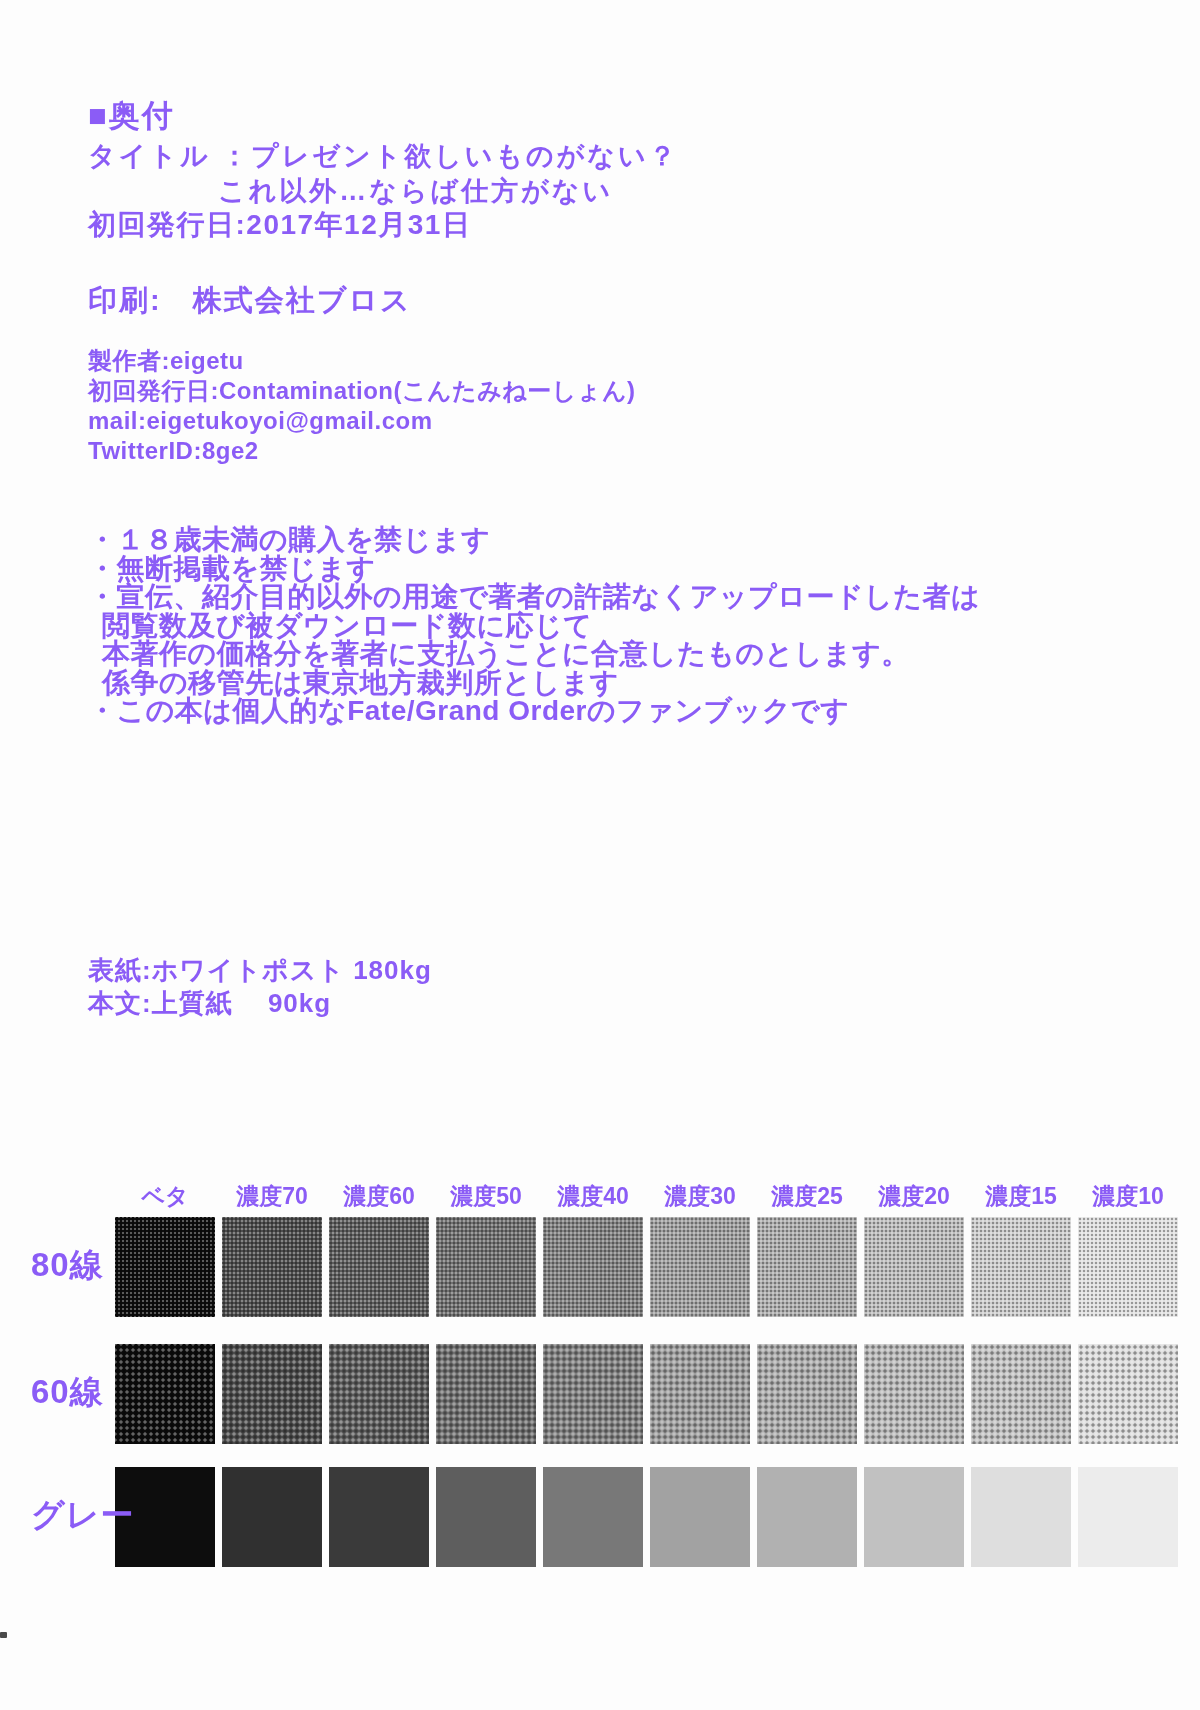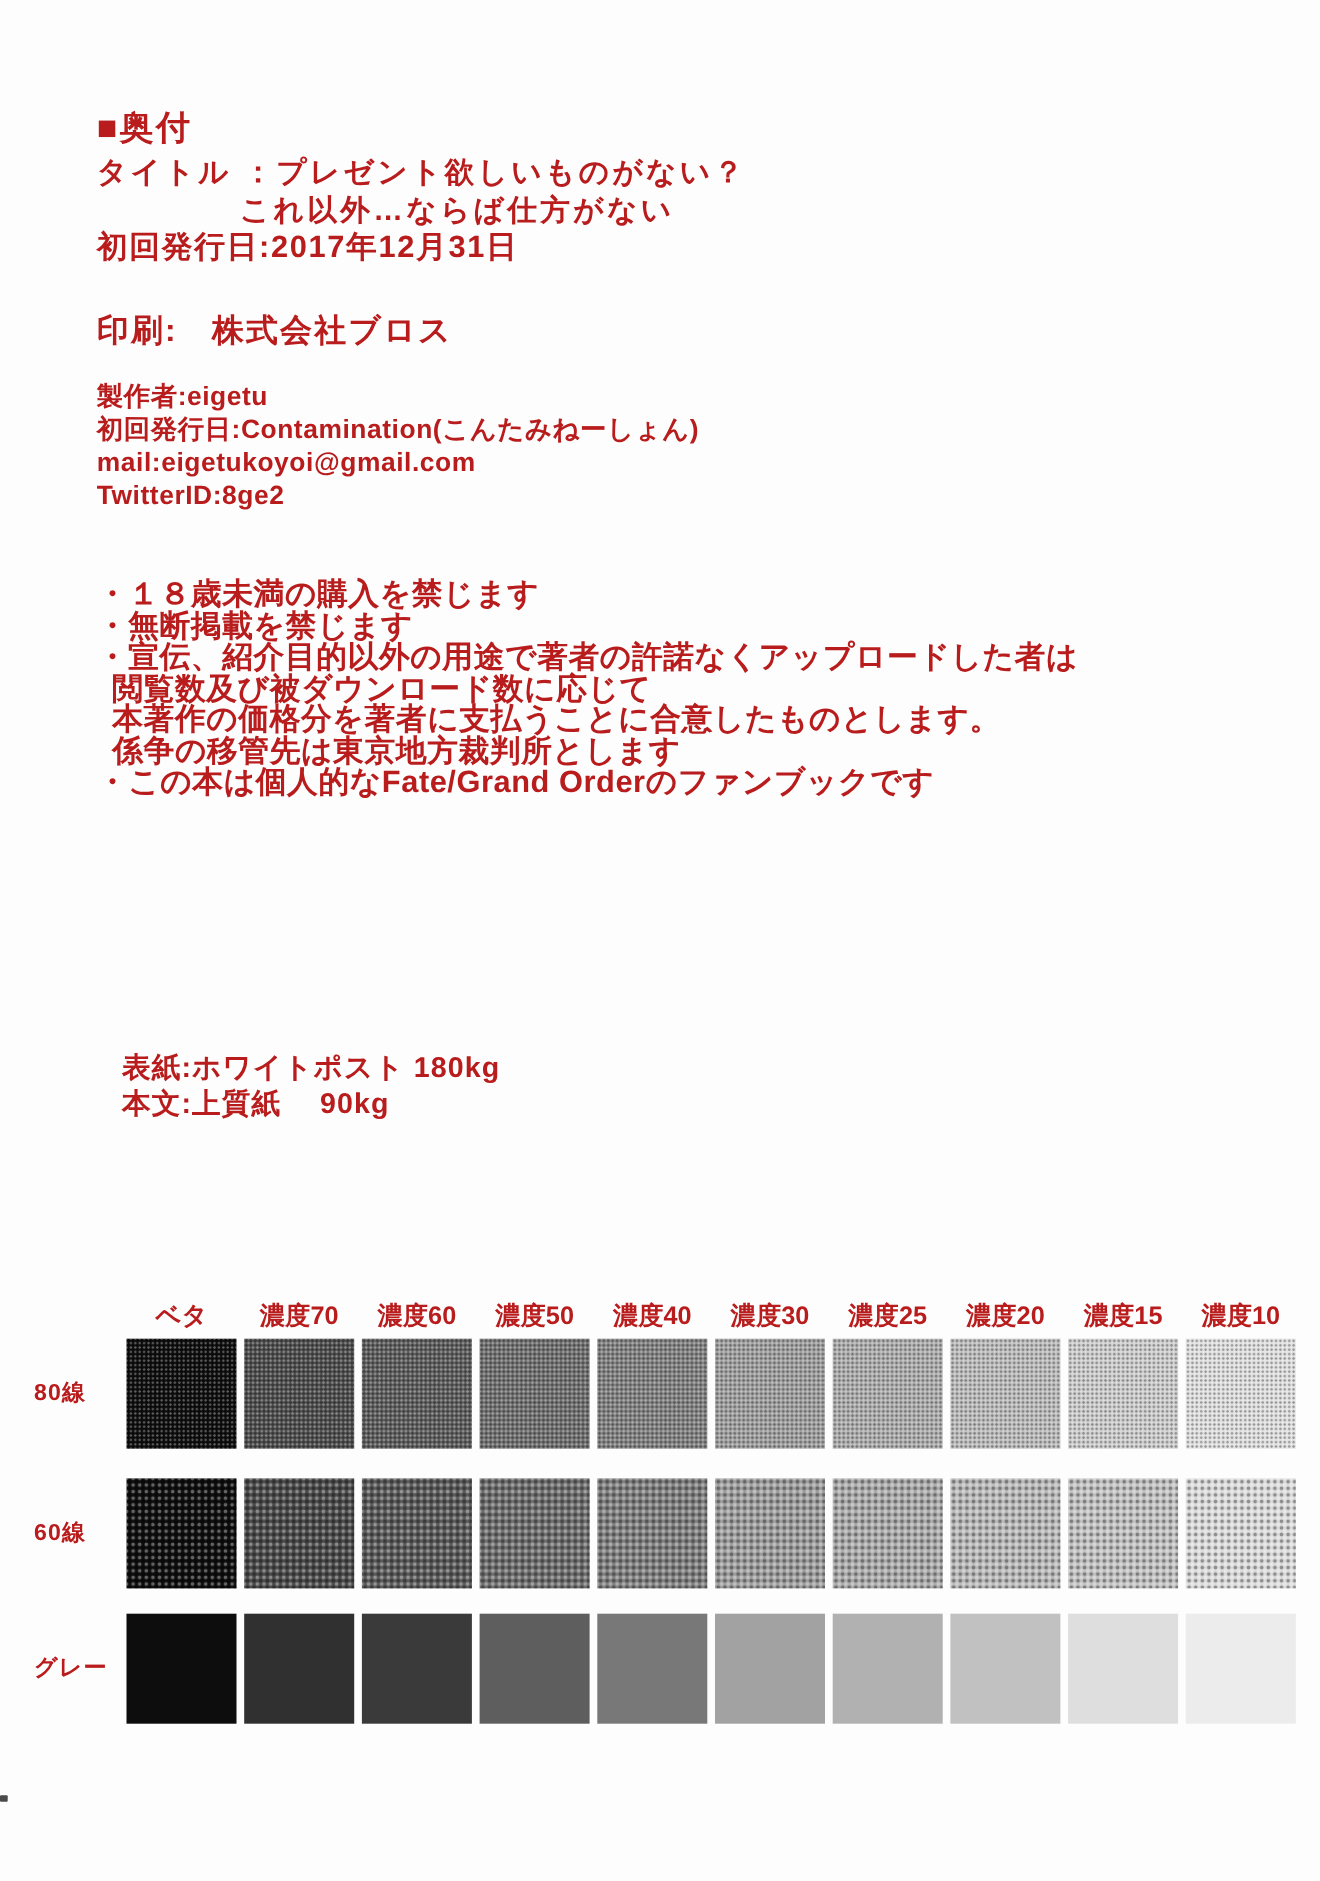--- a/index.html
+++ b/index.html
@@ -1,43 +1,43 @@
 <!DOCTYPE html>
 <html><head>
 <meta charset="utf-8">
 <style>
   html,body{margin:0;padding:0;background:#ffffff;}
   .page{
     position:relative;width:1200px;height:1710px;background:#fdfdfd;
-    overflow:hidden;font-family:"Liberation Sans",sans-serif;color:#b91c1c;
+    overflow:hidden;font-family:"Liberation Sans",sans-serif;color:#8b5cf6;
   }
   .abs{position:absolute;white-space:pre;}
   .section-title{left:88px;top:95px;font-size:31px;font-weight:700;letter-spacing:2px;}
   .title-line1{left:88px;top:138px;font-size:27px;font-weight:600;letter-spacing:3px;}
   .title-line2{left:218px;top:173px;font-size:27px;font-weight:600;letter-spacing:3px;}
   .first-pub{left:88px;top:206px;font-size:28px;font-weight:700;letter-spacing:1.5px;text-align:right;}
   .printing{left:88px;top:281px;font-size:29px;font-weight:700;letter-spacing:2px;}
   .credits{left:88px;top:346px;font-size:24px;font-weight:600;line-height:30px;letter-spacing:0.5px;}
   .notices{left:88px;top:526px;font-size:28px;font-weight:600;line-height:28.5px;letter-spacing:0.5px;}
   .notice-line.indent{padding-left:14px;}
-  .paper{left:88px;top:954px;font-size:26px;font-weight:700;line-height:33px;letter-spacing:1px;margin-left:23px;}
+  .paper{left:88px;top:954px;font-size:26px;font-weight:700;line-height:33px;letter-spacing:1px;}
   .credit-line,.notice-line,.paper-line{white-space:pre;}
 
   
   .chart{position:absolute;left:115px;top:1181px;}
   .chart-headers{display:flex;gap:7px;height:26px;margin-bottom:10px;}
   .col-header{width:100px;text-align:center;font-size:23px;font-weight:700;letter-spacing:0px;}
   .chart-row{position:relative;display:flex;gap:7px;height:100px;}
   .chart-row:nth-child(1){margin-bottom:27px;}
   .chart-row:nth-child(2){margin-bottom:23px;}
   .chart-row:nth-child(3){margin-bottom:9px;}
   .chart-row:nth-child(4){height:104px;margin-left:32px;}
   .row-label{
     position:absolute;left:-84px;top:50%;transform:translateY(-54%);
-    width:80px;font-size:21px;font-weight:700;white-space:nowrap;letter-spacing:1px;
+    width:80px;font-size:33px;font-weight:700;white-space:nowrap;letter-spacing:1px;
   }
   .swatch{width:100px;height:100%;}
   .tex-fine{
     background-image:
       radial-gradient(rgba(0,0,0,.32) .8px, transparent 1.3px),
       radial-gradient(rgba(255,255,255,.32) .8px, transparent 1.3px);
     background-size:4px 4px;background-position:0 0,2px 2px;
   }
   .tex-medium{
     background-image:

